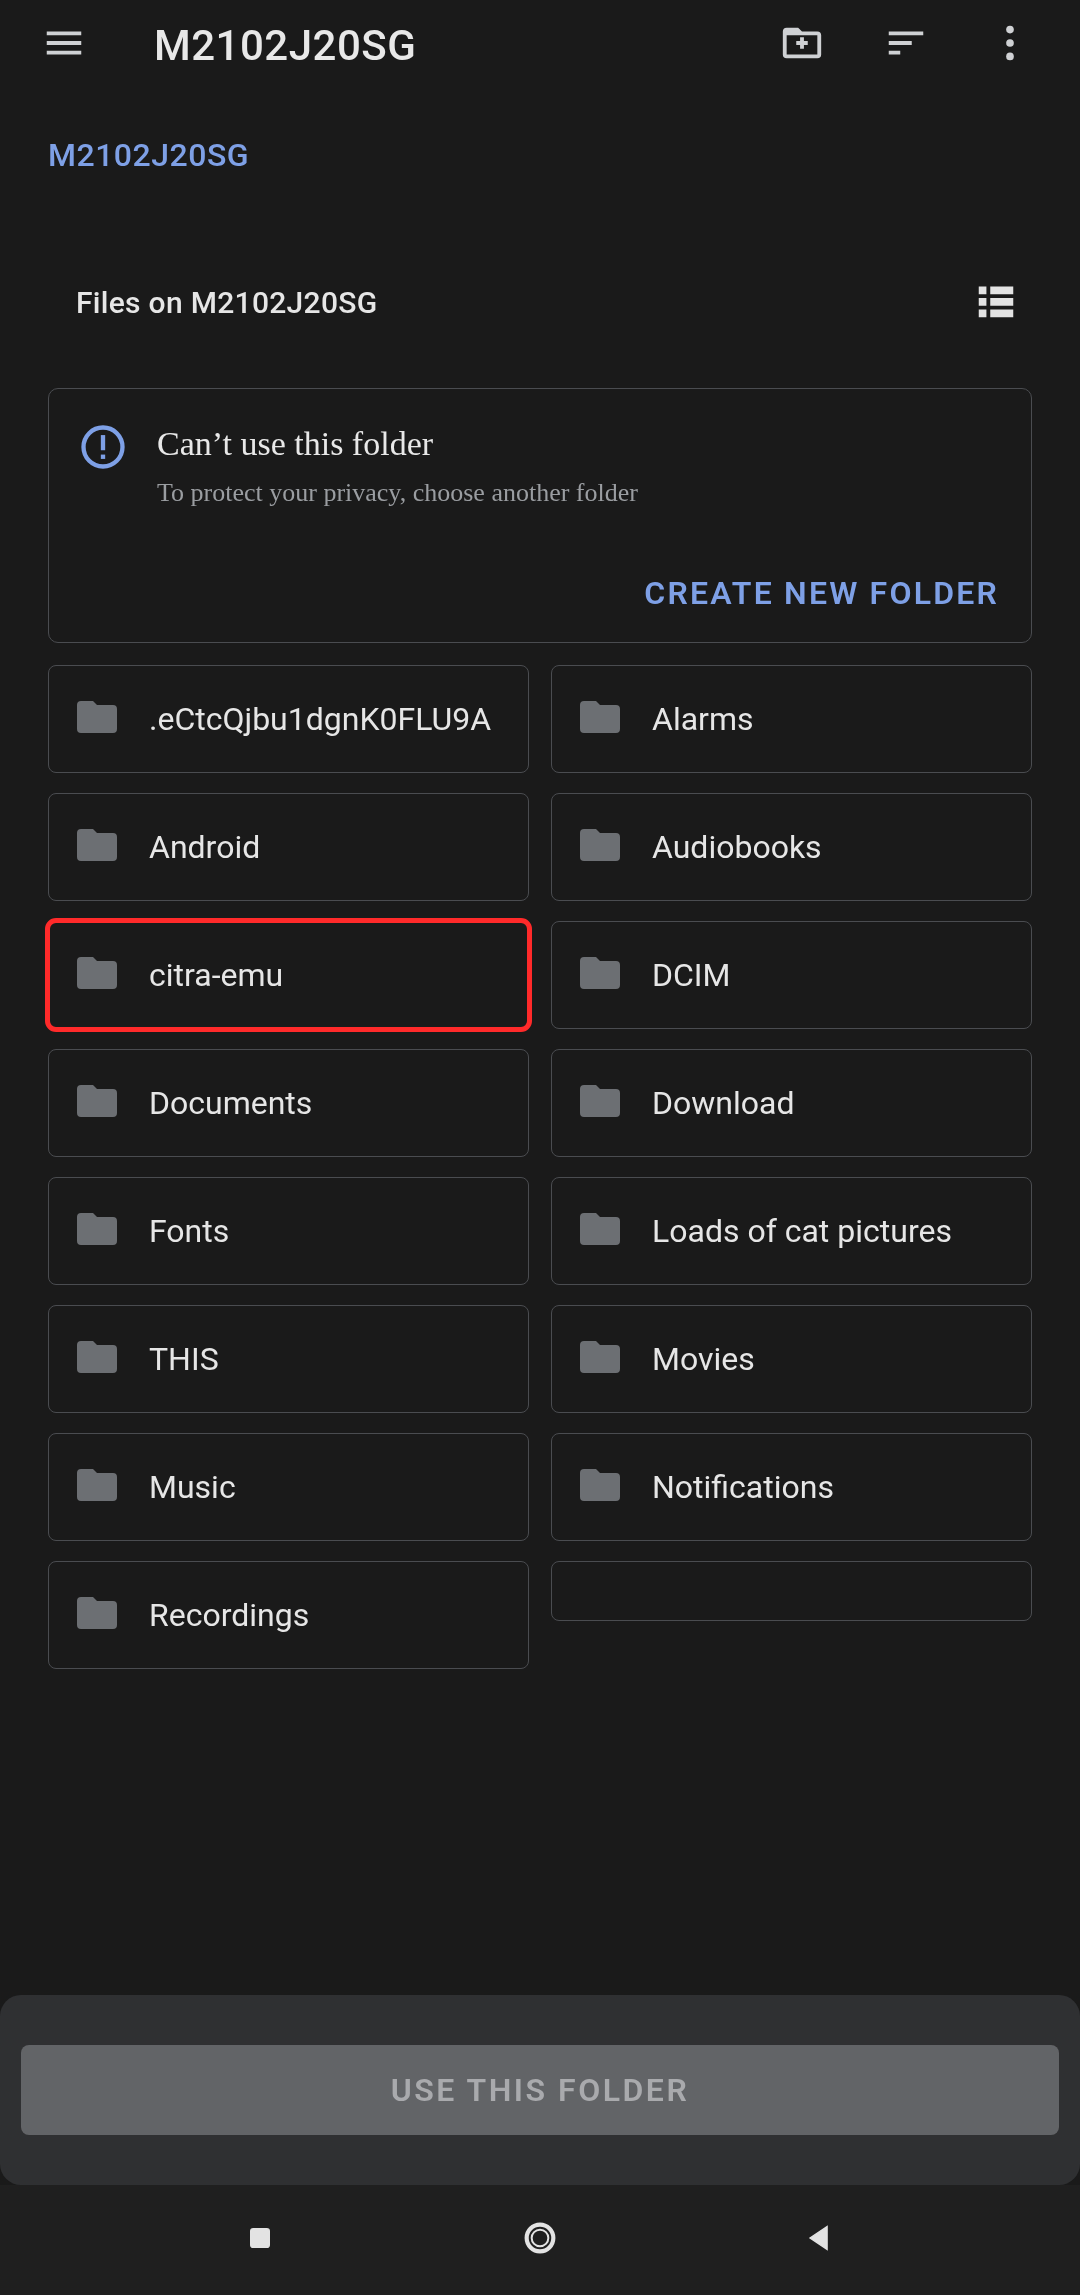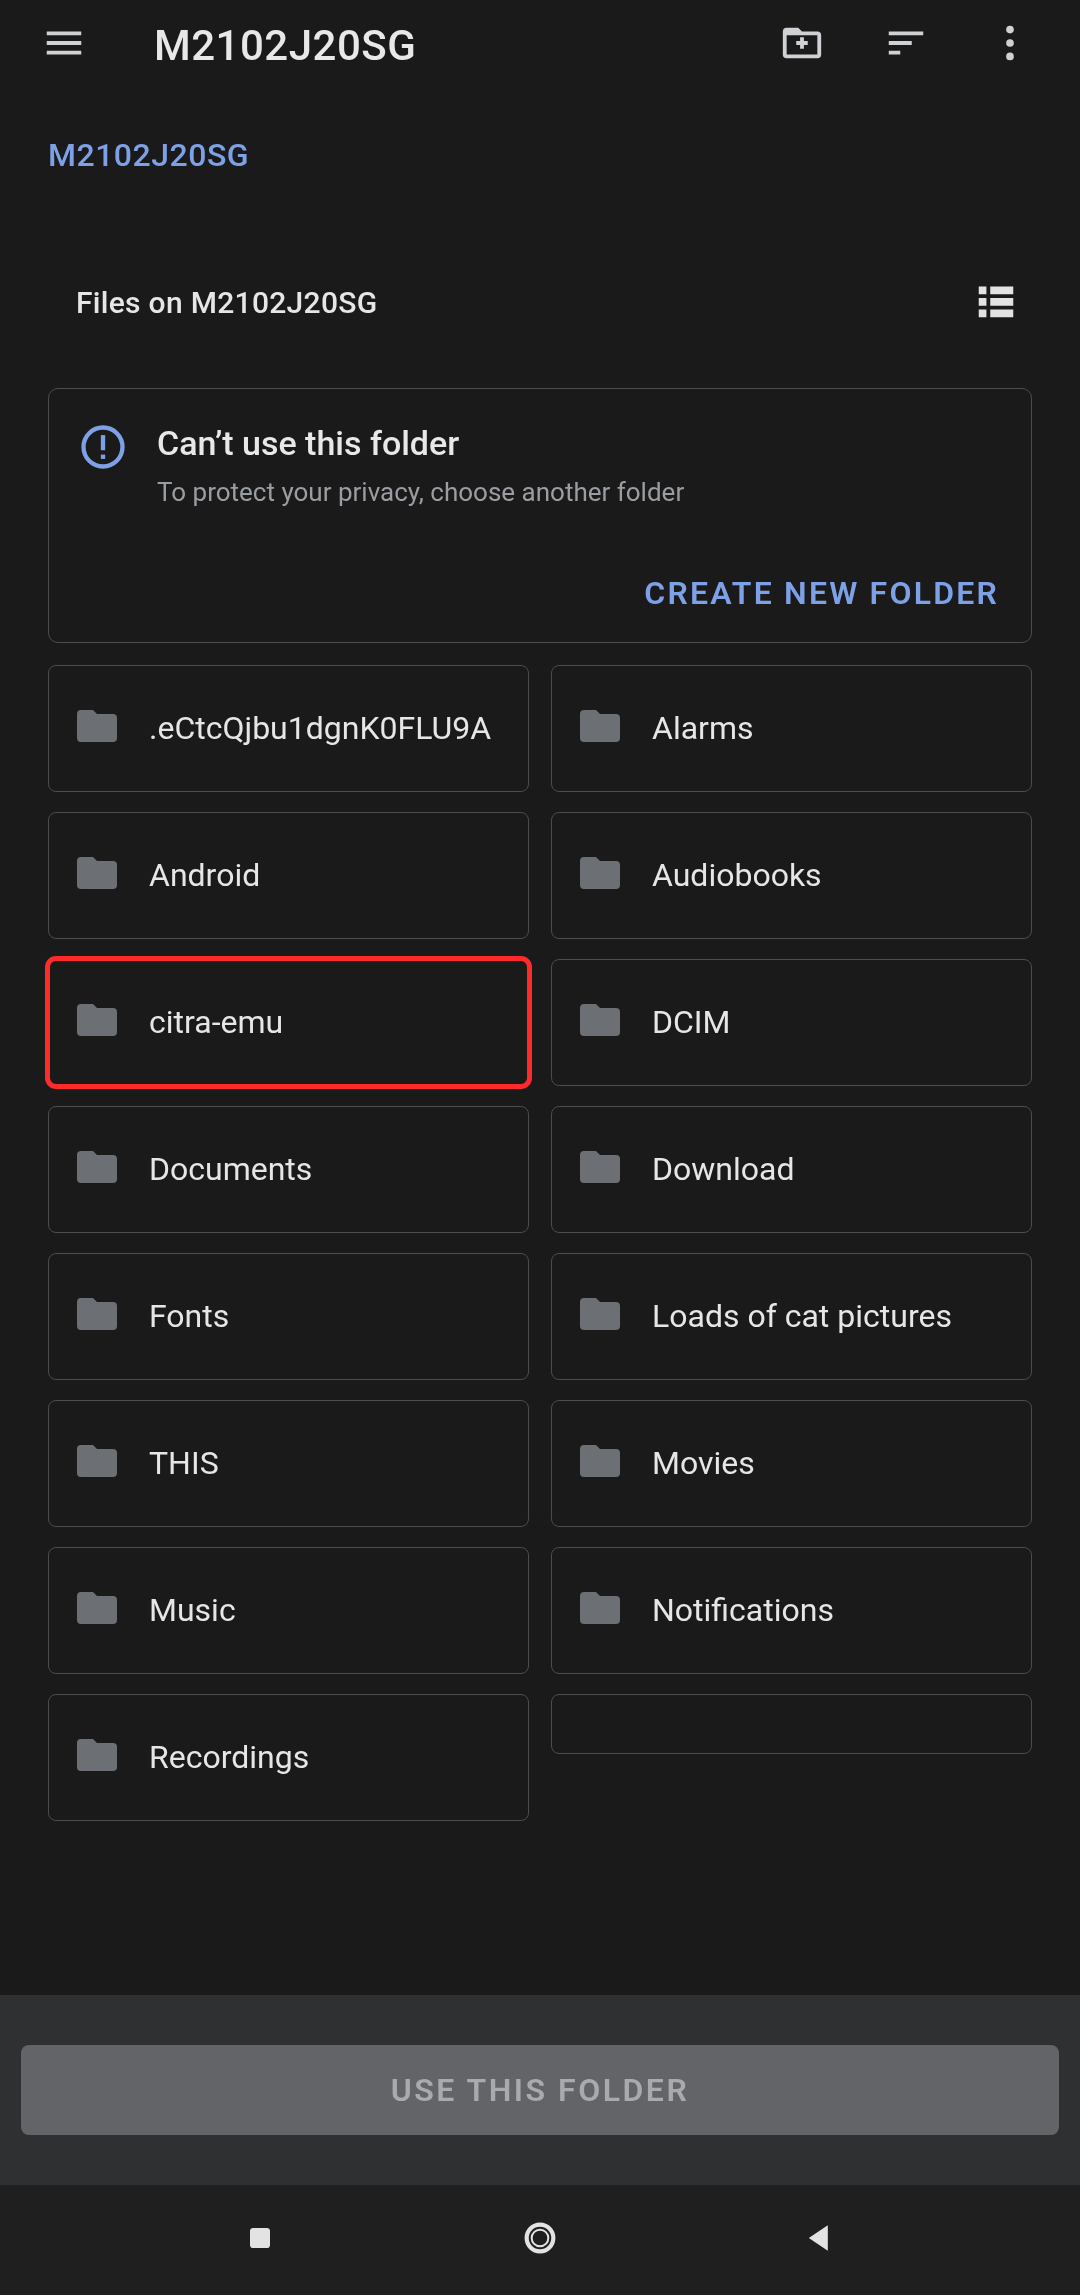--- a/index.html
+++ b/index.html
@@ -13,36 +13,36 @@
   .topbar .right-icons { display: flex; align-items: center; gap: 32px; margin-right: 6px; }
 
   .content { flex: 1; padding: 0 48px; position: relative; overflow: hidden; }
   .breadcrumb { margin-top: 46px; font-size: 32px; color: #7ea0e6; font-weight: 500; letter-spacing: 0.5px; }
 
   .section-header { margin-top: 92px; display: flex; align-items: center; justify-content: space-between; }
   .section-header .label { font-size: 30px; color: #e6e6e6; font-weight: 500; letter-spacing: 0.3px; margin-left: 28px; }
   .view-toggle svg { width: 46px; height: 46px; fill: #e3e3e3; }
 
   .info-card { margin-top: 50px; border: 1.5px solid #4a4c50; border-radius: 10px; padding: 32px 28px 24px 28px; }
-  .info-card .row { display: flex; align-items: flex-start; gap: 28px; }
+  .info-card .row { display: flex; align-items: flex-start; gap: 28px; font-family: Liberation Serif, serif; }
   .info-card .icon svg { width: 52px; height: 52px; }
   .info-card .text-col { flex: 1; }
   .info-card .title { font-size: 34px; font-weight: 500; color: #e8e8e8; line-height: 1.35; }
   .info-card .subtitle { font-size: 26px; color: #9a9da1; margin-top: 8px; line-height: 1.35; }
   .info-card .action { text-align: right; margin-top: 58px; }
   .info-card .action .btn { display: inline-block; font-size: 32px; font-weight: 600; color: #7ea0e6; letter-spacing: 2.2px; cursor: pointer; padding: 6px 4px; }
 
   .grid { margin-top: 22px; display: grid; grid-template-columns: 1fr 1fr; gap: 20px 22px; }
-  .folder { border: 1.5px solid #4a4c50; border-radius: 8px; height: 127px; display: flex; align-items: center; padding: 0 24px; gap: 28px; cursor: pointer; overflow: hidden; }
+  .folder { border: 1.5px solid #4a4c50; border-radius: 8px; height: 108px; display: flex; align-items: center; padding: 0 24px; gap: 28px; cursor: pointer; overflow: hidden; }
   .folder svg { width: 48px; height: 48px; fill: #6c6f73; flex-shrink: 0; }
   .folder .name { font-size: 32px; color: #e6e6e6; white-space: nowrap; overflow: hidden; text-overflow: ellipsis; flex: 1; }
   .folder.highlight { outline: 5px solid #ff2a2a; outline-offset: -2px; }
   .folder.partial { height: 60px; }
 
-  .bottom-button-area { position: absolute; left: 0; right: 0; bottom: 110px; height: 190px; background: rgba(58,60,63,0.65); padding: 28px 21px; display: flex; align-items: center; }
+  .bottom-button-area { position: absolute; left: 0; right: 0; bottom: 110px; height: 190px; background: rgba(58,60,63,0.65); padding: 28px 21px; display: flex; align-items: center; border-radius: 21px; }
   .use-btn { flex: 1; height: 90px; background: rgba(130,132,136,0.62); border-radius: 8px; display: flex; align-items: center; justify-content: center; font-size: 32px; font-weight: 600; letter-spacing: 2.5px; color: #a9aaad; cursor: pointer; }
 
   .navbar { position: absolute; left: 0; right: 0; bottom: 0; height: 110px; background: #1f1f1f; display: flex; align-items: center; justify-content: space-around; padding: 0 120px; }
   .navbar .nav-btn { width: 100px; height: 70px; display: flex; align-items: center; justify-content: center; cursor: pointer; }
   .navbar svg { fill: #e3e3e3; stroke: #e3e3e3; }
 </style>
 </head>
 <body>
 <div class="root">
 

